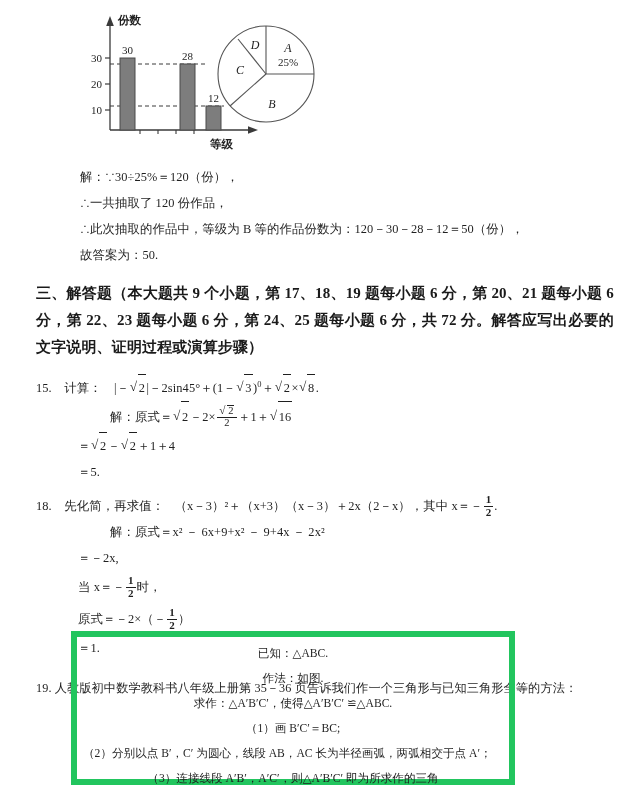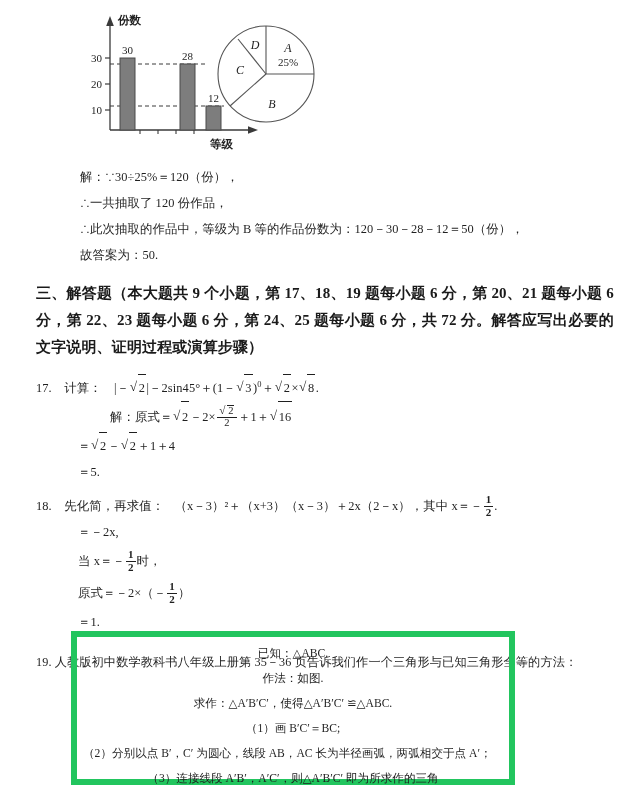--- a/index.html
+++ b/index.html
@@ -207,21 +207,21 @@
     <div class="ln indent1">∴此次抽取的作品中，等级为 B 等的作品份数为：120－30－28－12＝50（份），</div>
     <div class="ln indent1">故答案为：50.</div>
 
     <div style="height:12px"></div>
 
     <div class="sec-head">三、解答题（本大题共 9 个小题，第 17、18、19 题每小题 6 分，第 20、21 题每小题 6 分，第 22、23 题每小题 6 分，第 24、25 题每小题 6 分，共 72 分。解答应写出必要的文字说明、证明过程或演算步骤）</div>
 
     <div style="height:10px"></div>
 
     <div class="ln indent-q">
-      <span>17.</span>
+      <span>15.</span>
       <span style="display:inline-block;width:6px"></span>
       <span>计算：</span>
       <span style="display:inline-block;width:6px"></span>
       <span>
         <span>|</span><span>－</span><span class="rad"><span class="radsym">√</span><span class="radbody">2</span></span><span>|</span><span>－2sin45</span><span>°</span><span>＋(1</span><span>－</span><span class="rad"><span class="radsym">√</span><span class="radbody">3</span></span><span>)</span><sup class="exp">0</sup><span>＋</span><span class="rad"><span class="radsym">√</span><span class="radbody">2</span></span><span>×</span><span class="rad"><span class="radsym">√</span><span class="radbody">8</span></span><span>.</span>
       </span>
     </div>
 
     <div class="ln indent-sol" style="line-height:30px">
       <span>解：原式＝</span><span class="rad"><span class="radsym">√</span><span class="radbody">2</span></span><span>－2×</span><span class="frac"><span class="num"><span class="rad"><span class="radsym">√</span><span class="radbody">2</span></span></span><span class="den">2</span></span><span>＋1＋</span><span class="rad"><span class="radsym">√</span><span class="radbody">16</span></span>
@@ -236,20 +236,21 @@
     <div style="height:8px"></div>
 
     <div class="ln indent-q">
       <span>18.</span>
       <span style="display:inline-block;width:6px"></span>
       <span>先化简，再求值：</span>
       <span style="display:inline-block;width:4px"></span>
       <span>（x－3）²＋（x+3）（x－3）＋2x（2－x），其中 x＝－</span><span class="frac-b"><span class="num">1</span><span class="den">2</span></span><span>.</span>
     </div>
 
+    <div class="ln indent-sol">解：原式＝x² － 6x+9+x² － 9+4x － 2x²</div>
     <div class="ln indent-sol2">＝－2x,</div>
 
     <div class="ln indent-sol2" style="line-height:32px">
       <span>当 x＝－</span><span class="frac-b"><span class="num">1</span><span class="den">2</span></span><span>时，</span>
     </div>
 
     <div class="ln indent-sol2" style="line-height:32px">
       <span>原式＝－2×（－</span><span class="frac-b"><span class="num">1</span><span class="den">2</span></span><span>）</span>
     </div>
 

